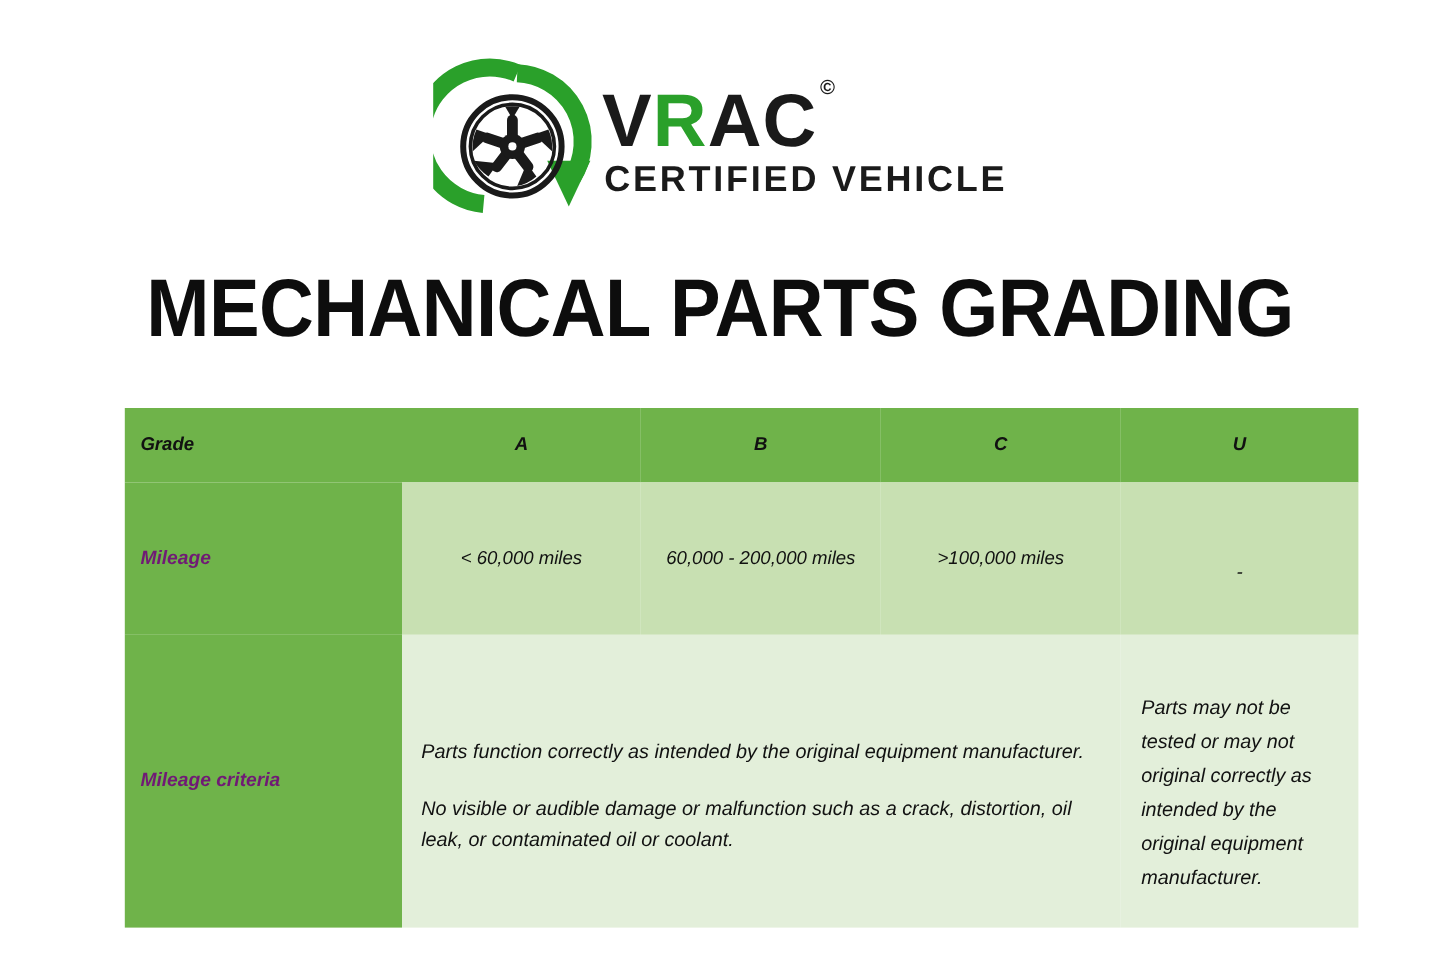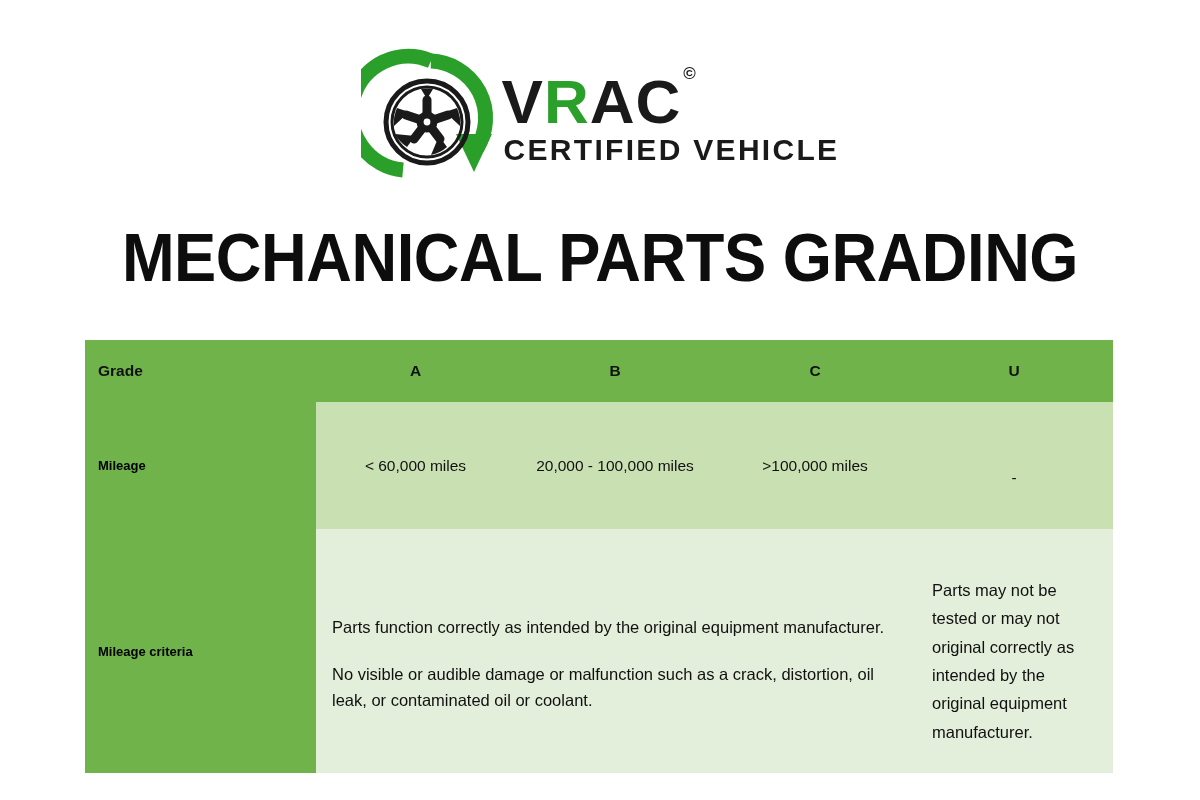--- a/index.html
+++ b/index.html
@@ -94,26 +94,27 @@
     letter-spacing: -0.5px;
     color: #0d0d0d;
     transform: scaleX(0.93);
     transform-origin: center top;
     white-space: nowrap;
   }
 
   
   #grading-table {
     position: absolute;
-    left: 85px;
+    left: 104px;
     top: 340px;
     width: 1028px;
     border-collapse: separate;
     border-spacing: 0;
     table-layout: fixed;
+    font-style: italic;
   }
   #grading-table td {
     vertical-align: middle;
     padding: 0;
     border: 0;
   }
 
   .hdr {
     background: #6FB34A;
     height: 62px;
@@ -125,22 +126,22 @@
   }
   .hdr.last { border-right: 0; }
   .hdr-grade {
     text-align: left;
     padding-left: 13px !important;
   }
 
   .rowlabel {
     background: #6FB34A;
     font-weight: bold;
-    font-size: 13px;
-    color: #000000;
+    font-size: 16px;
+    color: #701a75;
     text-align: left;
     padding-left: 13px !important;
     border-top: 3px solid #ffffff;
     border-right: 3px solid #ffffff;
   }
 
   .cell-mile {
     background: #C8E0B2;
     font-size: 15.5px;
     color: #111111;
@@ -248,21 +249,21 @@
     <td class="hdr hdr-grade">Grade</td>
     <td class="hdr">A</td>
     <td class="hdr">B</td>
     <td class="hdr">C</td>
     <td class="hdr last">U</td>
   </tr>
 
   <tr>
     <td class="rowlabel">Mileage</td>
     <td class="cell-mile">&lt; 60,000 miles</td>
-    <td class="cell-mile">20,000 - 100,000 miles</td>
+    <td class="cell-mile">60,000 - 200,000 miles</td>
     <td class="cell-mile">&gt;100,000 miles</td>
     <td class="cell-mile dash last">-</td>
   </tr>
 
   <tr>
     <td class="rowlabel">Mileage criteria</td>
     <td class="cell-qual" colspan="3">
       <p class="qual-p">Parts function correctly as intended by the original equipment manufacturer.</p>
       <div class="qual-gap"></div>
       <p class="qual-p">No visible or audible damage or malfunction such as a crack, distortion, oil leak, or contaminated oil or coolant.</p>

